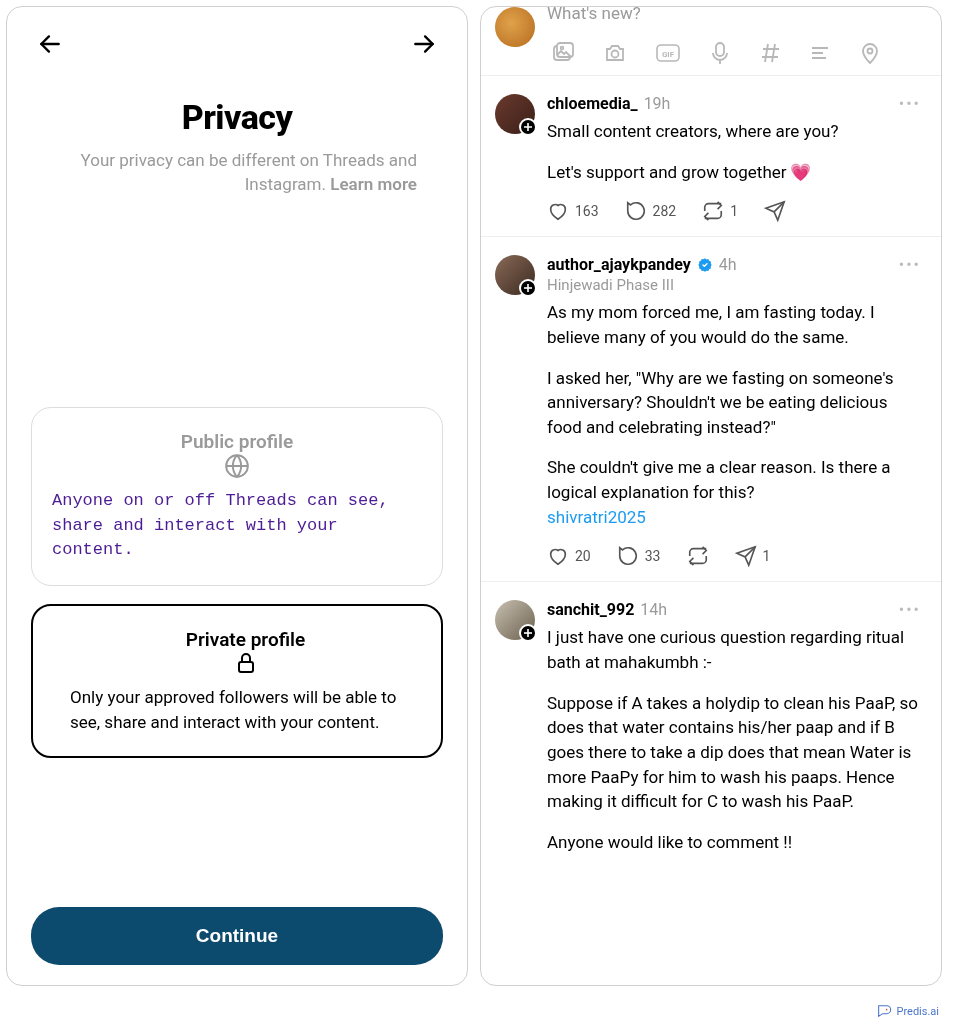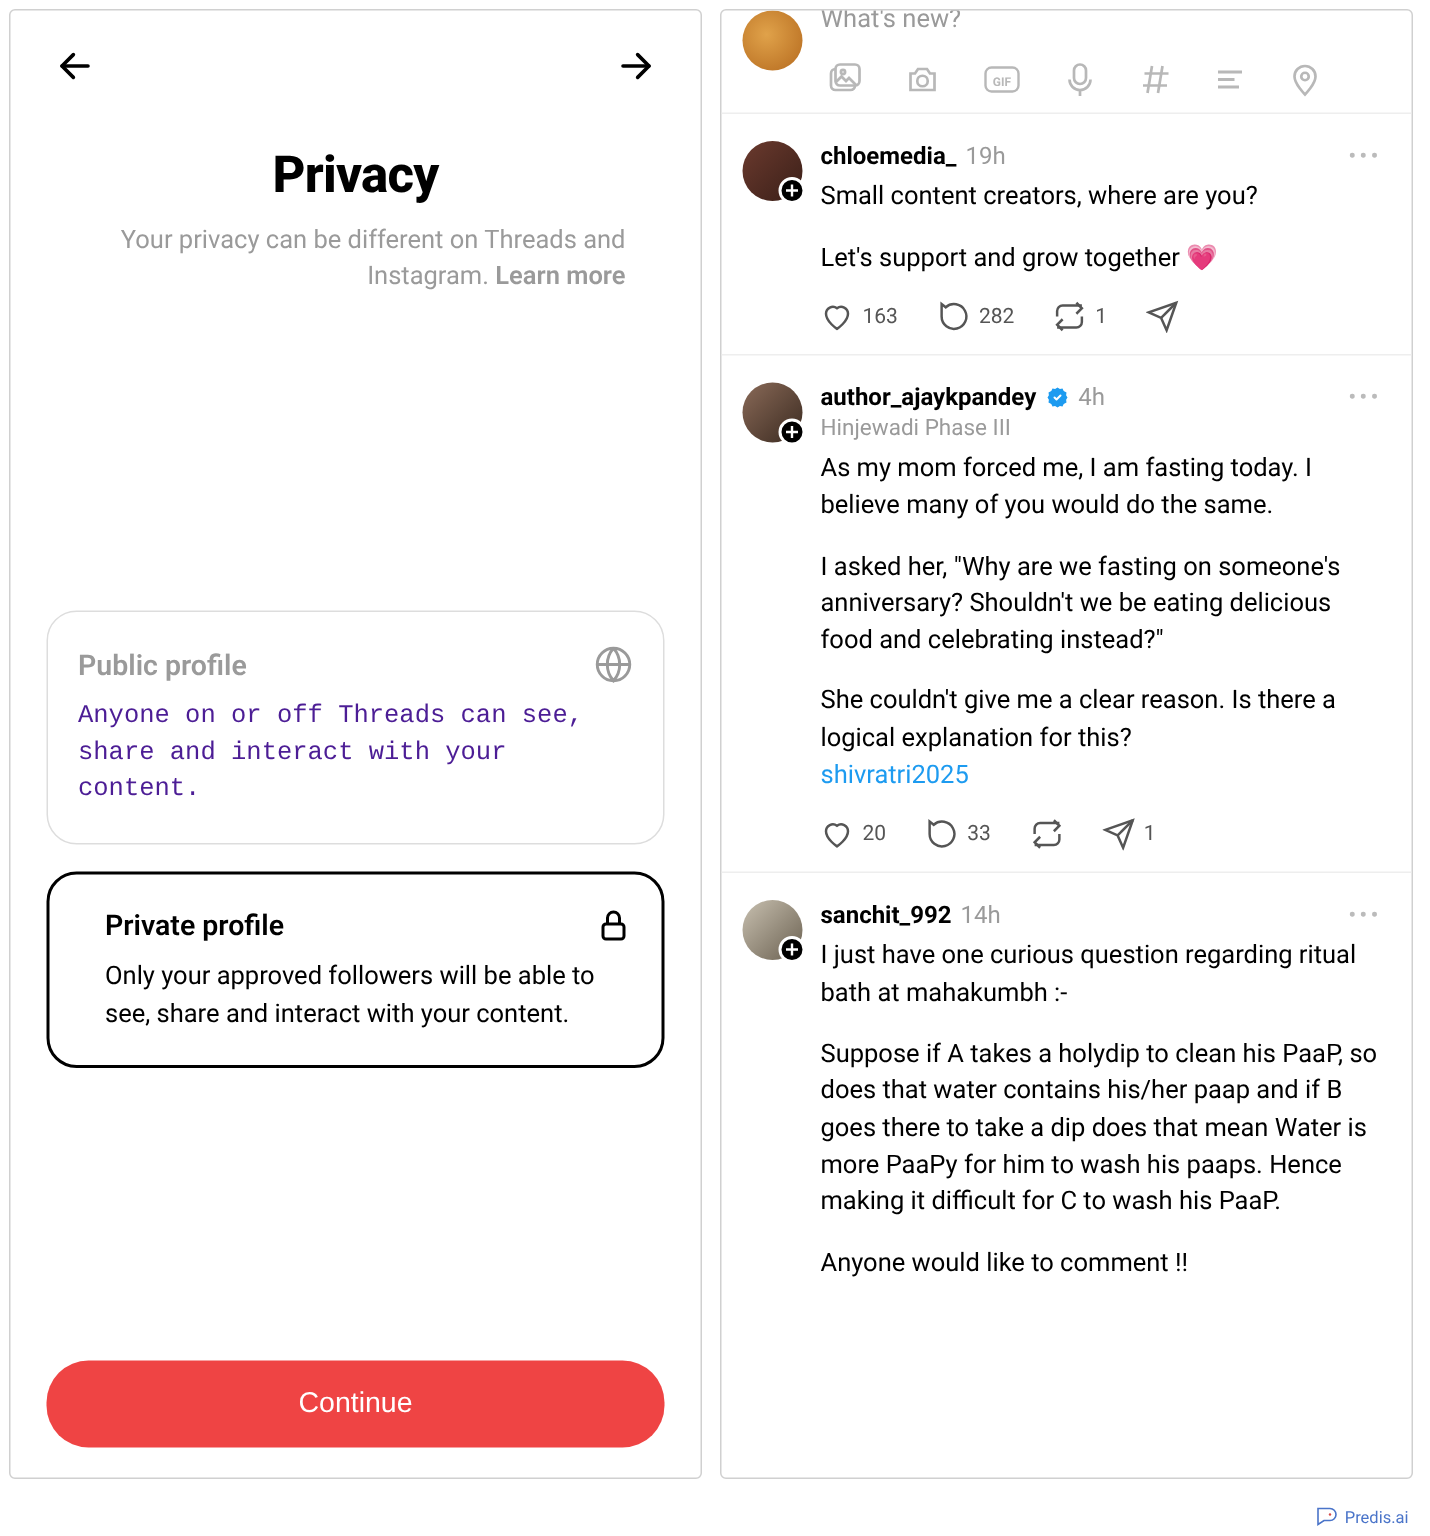--- a/index.html
+++ b/index.html
@@ -11,21 +11,21 @@
     position: relative;
   }
   .container {
     display: flex;
     gap: 12px;
     padding: 6px;
     width: 953px;
   }
   .panel {
     border: 1px solid #d0d0d0;
-    border-radius: 4px;
+    border-radius: 16px;
     background: #fff;
     overflow: hidden;
     height: 980px;
     position: relative;
   }
   .panel-left { width: 462px; }
   .panel-right { width: 462px; }
   
   .left-header {
     display: flex;
@@ -64,36 +64,37 @@
   }
   .opt-card.selected {
     border: 2px solid #000;
     padding-left: 37px;
   }
   .opt-title-row {
     display: flex;
     justify-content: space-between;
     align-items: center;
     margin-bottom: 10px;
+    flex-direction: column;
   }
   .opt-title { font-size: 19px; font-weight: 600; }
   .opt-title.dim { color: #9a9a9a; font-weight: 600; }
   .opt-desc { font-size: 17px; line-height: 1.45; }
   .opt-desc.dim { color: #4c1d95; font-family: Liberation Mono, monospace; }
   .continue-btn {
     position: absolute;
     bottom: 20px;
     left: 24px; right: 24px;
-    background: #ef4444;
+    background: #0c4a6e;
     color: #fff;
     border: none;
     border-radius: 28px;
     height: 58px;
     font-size: 19px;
-    font-weight: 400;
+    font-weight: 700;
     cursor: pointer;
   }
   
   .composer {
     display: flex;
     padding: 0 16px 10px 14px;
     align-items: flex-start;
   }
   .avatar {
     width: 40px; height: 40px;

